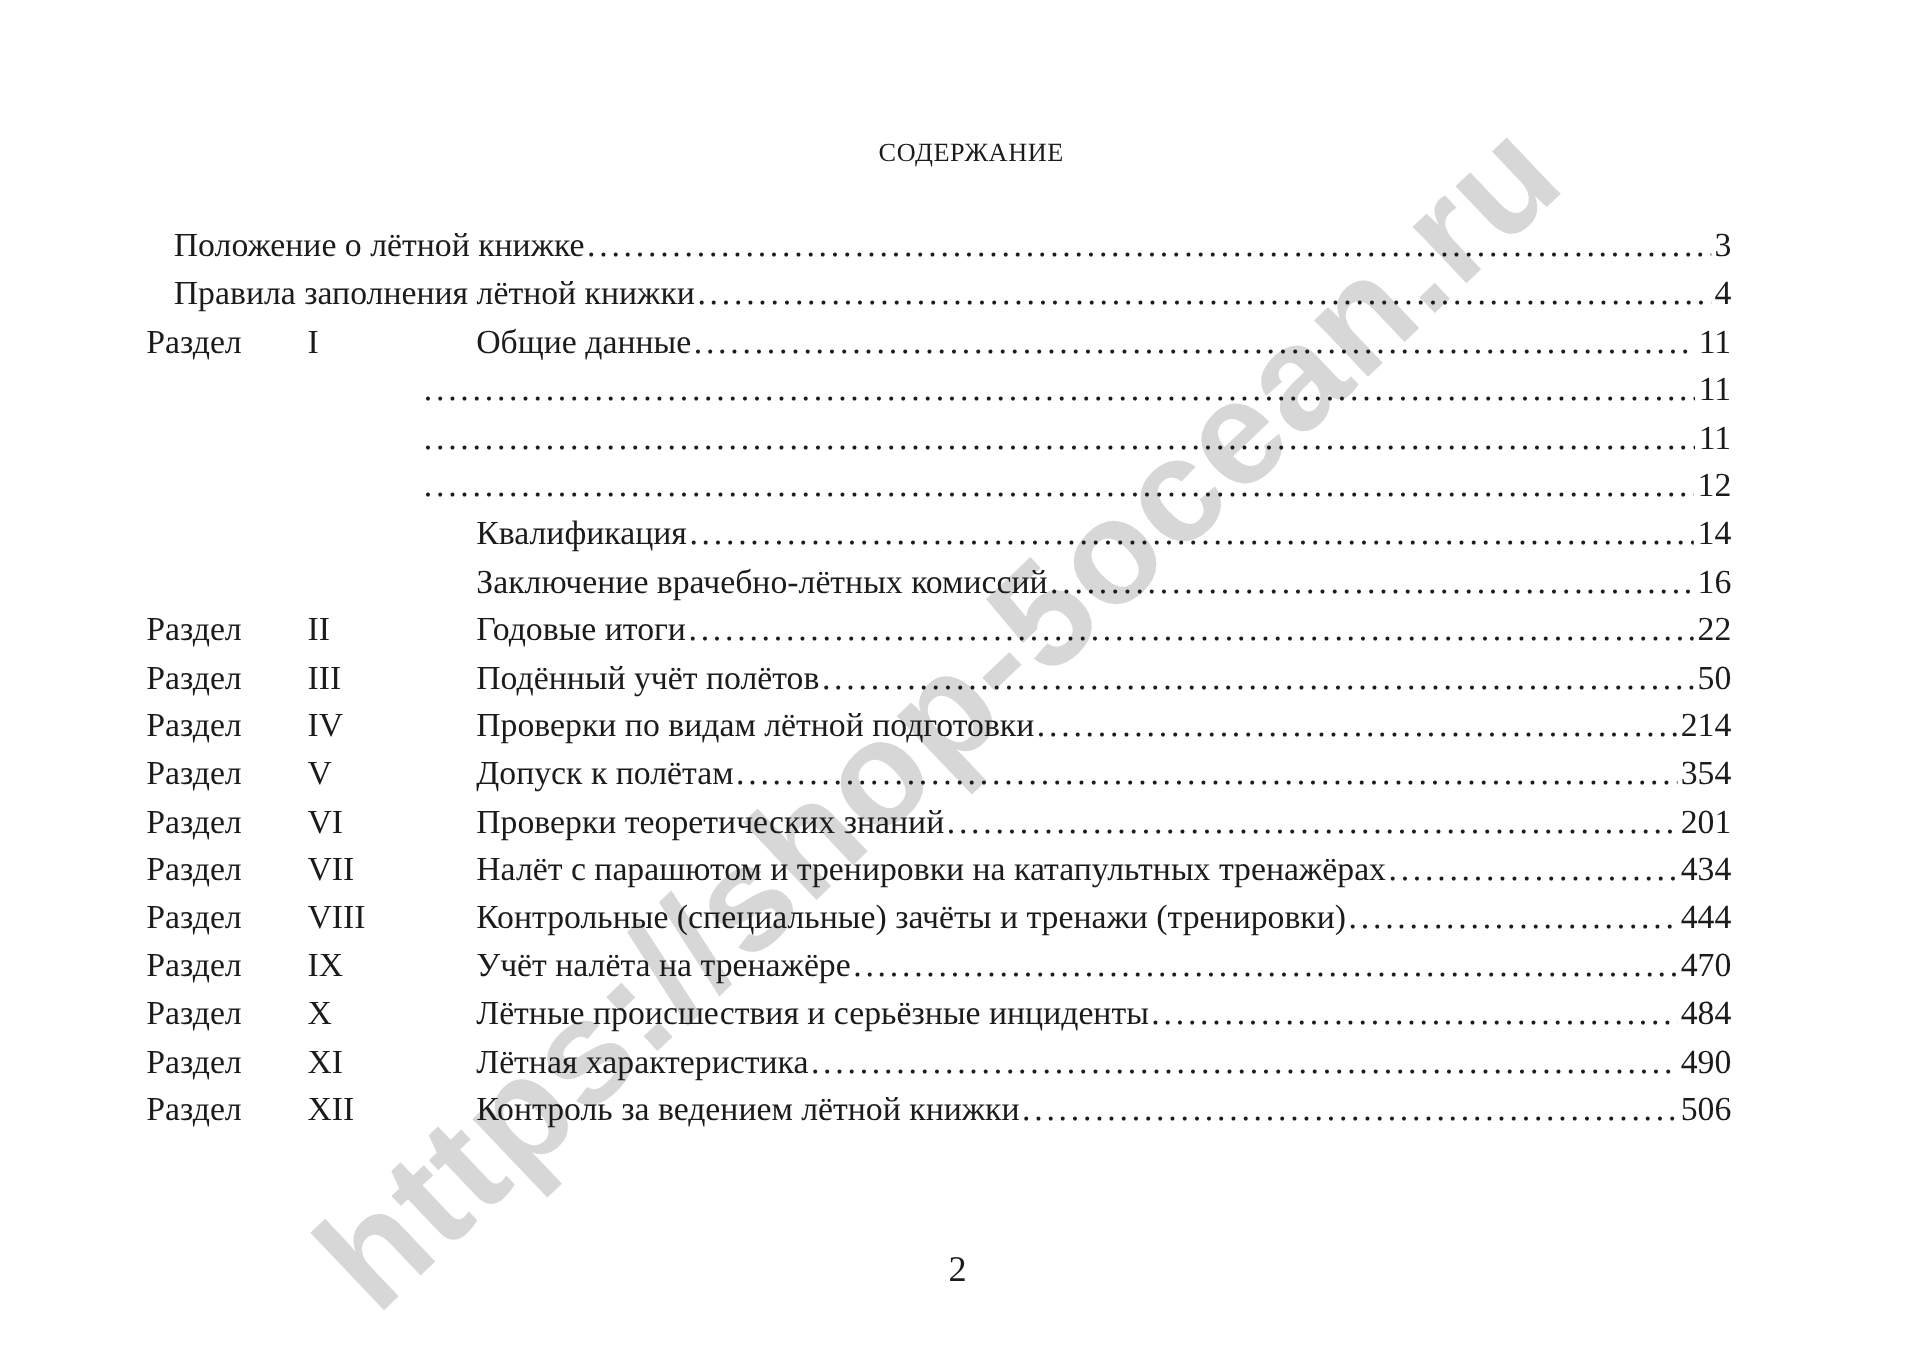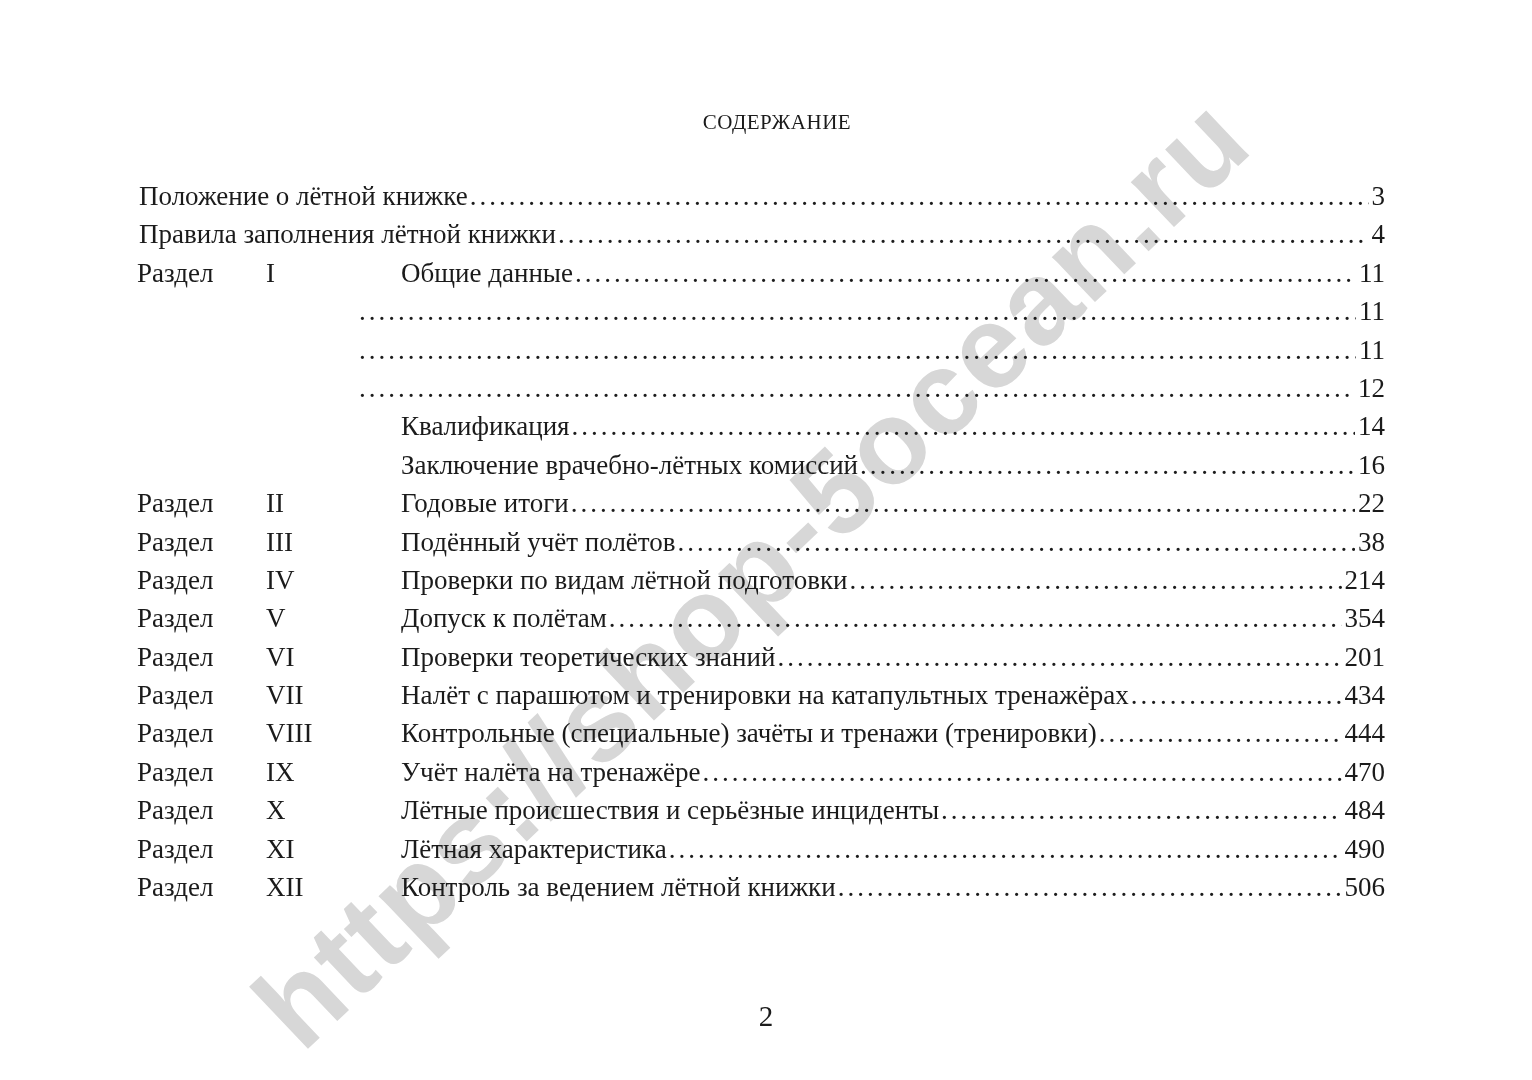--- a/index.html
+++ b/index.html
@@ -56,21 +56,21 @@
   .row {
     display: flex;
     align-items: baseline;
     height: 38.4px;
     white-space: nowrap;
   }
 
   .col-section {
     flex: none;
     width: 129px;
-    margin-left: 42px;
+    margin-left: 22px;
   }
   .col-numeral {
     flex: none;
     width: 91px;
   }
   .col-title {
     flex: none;
     margin-left: 44px;
   }
   .dots {
@@ -162,21 +162,21 @@
     <span class="col-numeral">II</span>
     <span class="col-title">Годовые итоги</span>
     <span class="dots">................................................................................................................................................................................................................................................</span>
     <span class="col-page">22</span>
   </div>
     <div class="row lvl1">
     <span class="col-section">Раздел</span>
     <span class="col-numeral">III</span>
     <span class="col-title">Подённый учёт полётов</span>
     <span class="dots">................................................................................................................................................................................................................................................</span>
-    <span class="col-page">38</span>
+    <span class="col-page">50</span>
   </div>
     <div class="row lvl1">
     <span class="col-section">Раздел</span>
     <span class="col-numeral">IV</span>
     <span class="col-title">Проверки по видам лётной подготовки</span>
     <span class="dots">................................................................................................................................................................................................................................................</span>
     <span class="col-page">214</span>
   </div>
     <div class="row lvl1">
     <span class="col-section">Раздел</span>

